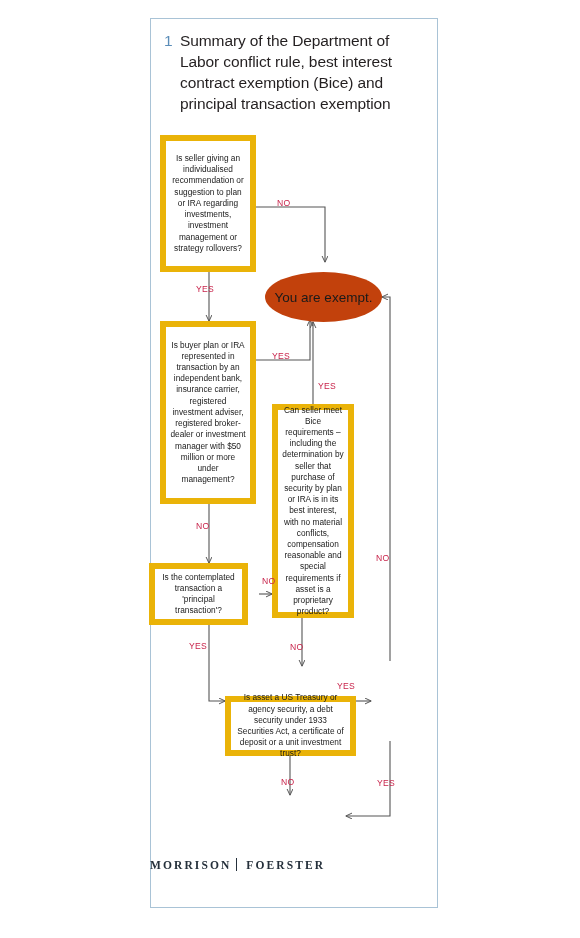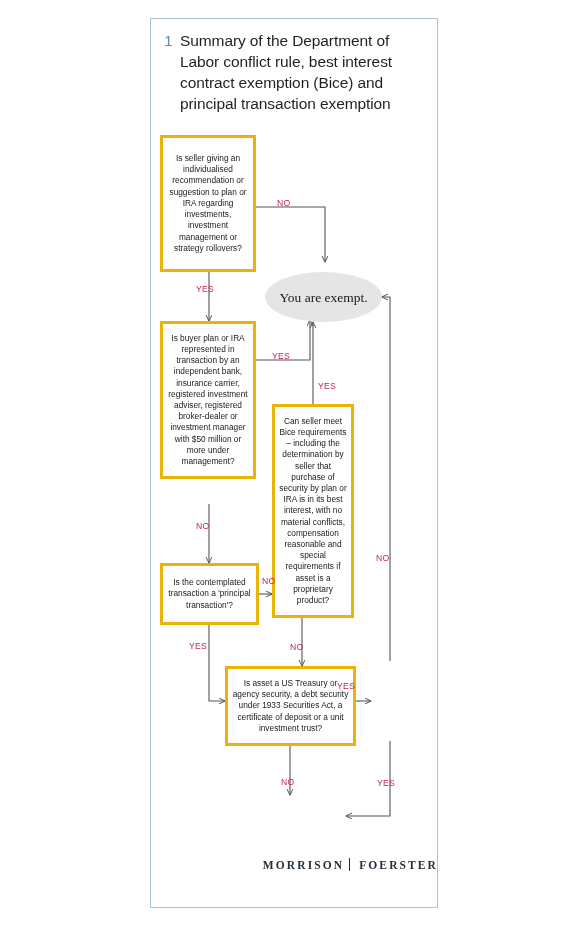--- a/index.html
+++ b/index.html
@@ -51,43 +51,42 @@
   
   #wires {
     position: absolute;
     left: 0; top: 0;
     width: 580px; height: 938px;
     pointer-events: none;
   }
   
   .node {
     position: absolute;
-    border: 3px solid #eab308;
+    border: 6px solid #eab308;
     background: #ffffff;
     display: flex;
     align-items: center;
     justify-content: center;
     text-align: center;
     color: #1a1a1a;
     font-size: 8.3px;
     line-height: 11.2px;
     padding: 3px 4px;
   }
   .node span { display: block; width: 100%; }
   
   .terminal {
     position: absolute;
-    background: #e5e5e5;
+    background: #c2410c;
     border-radius: 50%;
     display: flex;
     align-items: center;
     justify-content: center;
     text-align: center;
     color: #1a1a1a;
-    font-family: Liberation Serif, serif;
   }
   #node-exempt {
     font-size: 13.5px;
     line-height: 17px;
   }
   #node-cannot-sell {
     font-size: 10.2px;
     line-height: 14px;
   }
   
@@ -98,21 +97,21 @@
     color: #c8234a;
     letter-spacing: 0.3px;
     white-space: nowrap;
   }
   
   #logo {
     position: absolute;
     left: 0;
     top: 858px;
     width: 288px;
-    text-align: right;
+    text-align: left;
     font-family: "Liberation Serif", serif;
     font-size: 11.5px;
     font-weight: 700;
     letter-spacing: 2.1px;
     color: #25303b;
     white-space: nowrap;
   }
   #logo .bar {
     display: inline-block;
     width: 1px;
@@ -165,33 +164,33 @@
       <path d="M390,661 L390,297 L390,297 L382,297" marker-end="url(#ah)"></path>
 
       <path d="M390,741 L390,816 L346,816" marker-end="url(#ah)"></path>
     </g>
   </svg>
 
   <div class="node" id="node-q1" style="left:160px; top:135px; width:96px; height:137px;">
     <span>Is seller giving an individualised recommendation or suggestion to plan or IRA regarding investments, investment management or strategy rollovers?</span>
   </div>
 
-  <div class="node" id="node-q2" style="left:160px; top:321px; width:96px; height:158px;">
+  <div class="node" id="node-q2" style="left:160px; top:321px; width:96px; height:183px;">
     <span>Is buyer plan or IRA represented in transaction by an independent bank, insurance carrier, registered investment adviser, registered broker-dealer or investment manager with $50 million or more under management?</span>
   </div>
 
   <div class="node" id="node-q3" style="left:272px; top:404px; width:82px; height:214px;">
     <span>Can seller meet Bice requirements – including the determination by seller that purchase of security by plan or IRA is in its best interest, with no material conflicts, compensation reasonable and special requirements if asset is a proprietary product?</span>
   </div>
 
-  <div class="node" id="node-q4" style="left:160px; top:563px; width:99px; height:62px;">
+  <div class="node" id="node-q4" style="left:149px; top:563px; width:99px; height:62px;">
     <span>Is the contemplated transaction a 'principal transaction'?</span>
   </div>
 
-  <div class="node" id="node-q5" style="left:225px; top:666px; width:131px; height:80px;align-items:center;">
+  <div class="node" id="node-q5" style="left:225px; top:696px; width:131px; height:60px;align-items:center;">
     <span>Is asset a US Treasury or agency security, a debt security under 1933 Securities Act, a certificate of deposit or a unit investment trust?</span>
   </div>
 
 
   <div class="terminal" id="node-exempt" style="left:265px; top:272px; width:117px; height:50px;">
     <span>You are exempt.</span>
   </div>
 
 
   <div class="edge-label" style="left:277px; top:198px;">NO</div>

